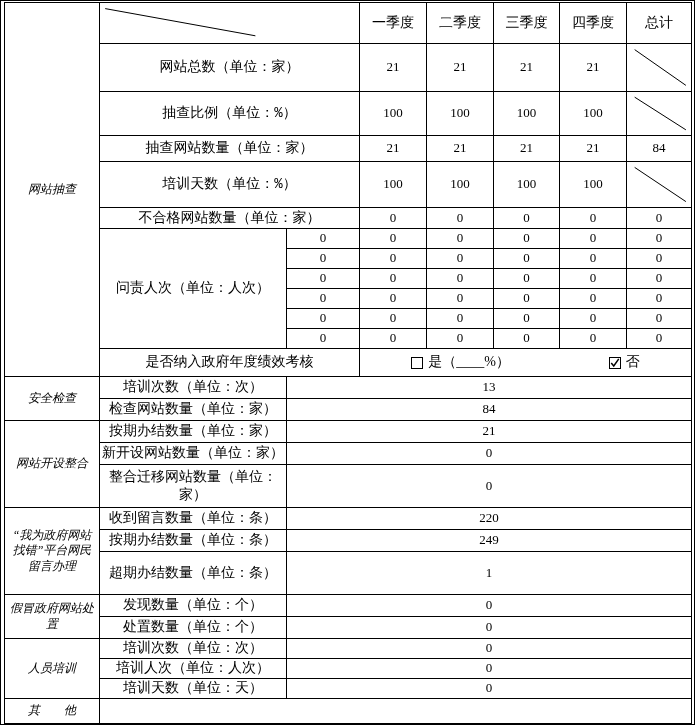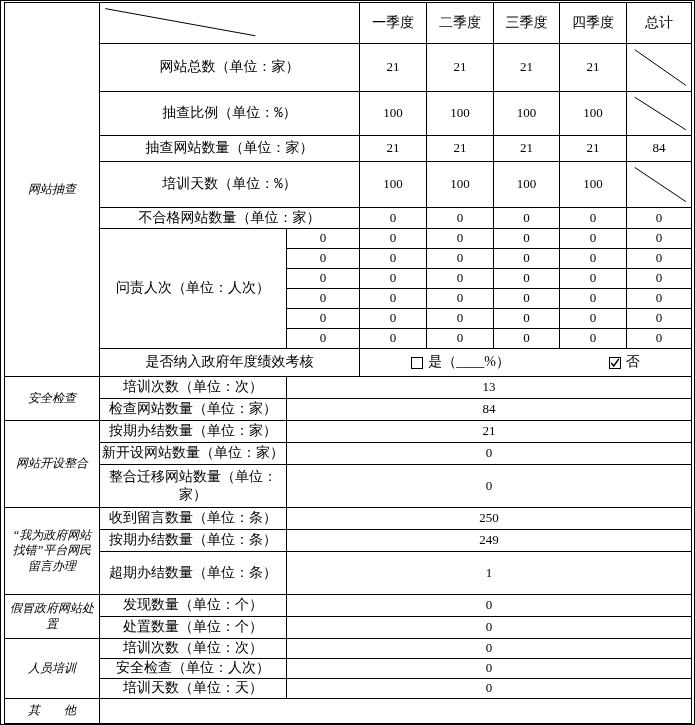--- a/index.html
+++ b/index.html
@@ -207,21 +207,21 @@
     <td class="num" colspan="6">0</td>
   </tr>
   <tr class="rh42">
     <td class="lbl">整合迁移网站数量（单位：家）</td>
     <td class="num" colspan="6">0</td>
   </tr>
 
   <tr class="rh21">
     <td class="cat" rowspan="3">“我为政府网站找错”平台网民留言办理</td>
     <td class="lbl">收到留言数量（单位：条）</td>
-    <td class="num" colspan="6">250</td>
+    <td class="num" colspan="6">220</td>
   </tr>
   <tr class="rh21">
     <td class="lbl">按期办结数量（单位：条）</td>
     <td class="num" colspan="6">249</td>
   </tr>
   <tr class="rh42">
     <td class="lbl">超期办结数量（单位：条）</td>
     <td class="num" colspan="6">1</td>
   </tr>
 
@@ -234,21 +234,21 @@
     <td class="lbl">处置数量（单位：个）</td>
     <td class="num" colspan="6">0</td>
   </tr>
 
   <tr class="rh19">
     <td class="cat" rowspan="3">人员培训</td>
     <td class="lbl">培训次数（单位：次）</td>
     <td class="num" colspan="6">0</td>
   </tr>
   <tr class="rh19">
-    <td class="lbl">安全检查（单位：人次）</td>
+    <td class="lbl">培训人次（单位：人次）</td>
     <td class="num" colspan="6">0</td>
   </tr>
   <tr class="rh19">
     <td class="lbl">培训天数（单位：天）</td>
     <td class="num" colspan="6">0</td>
   </tr>
 
   <tr class="rh24">
     <td class="cat">其　　他</td>
     <td class="num" colspan="7"></td>

